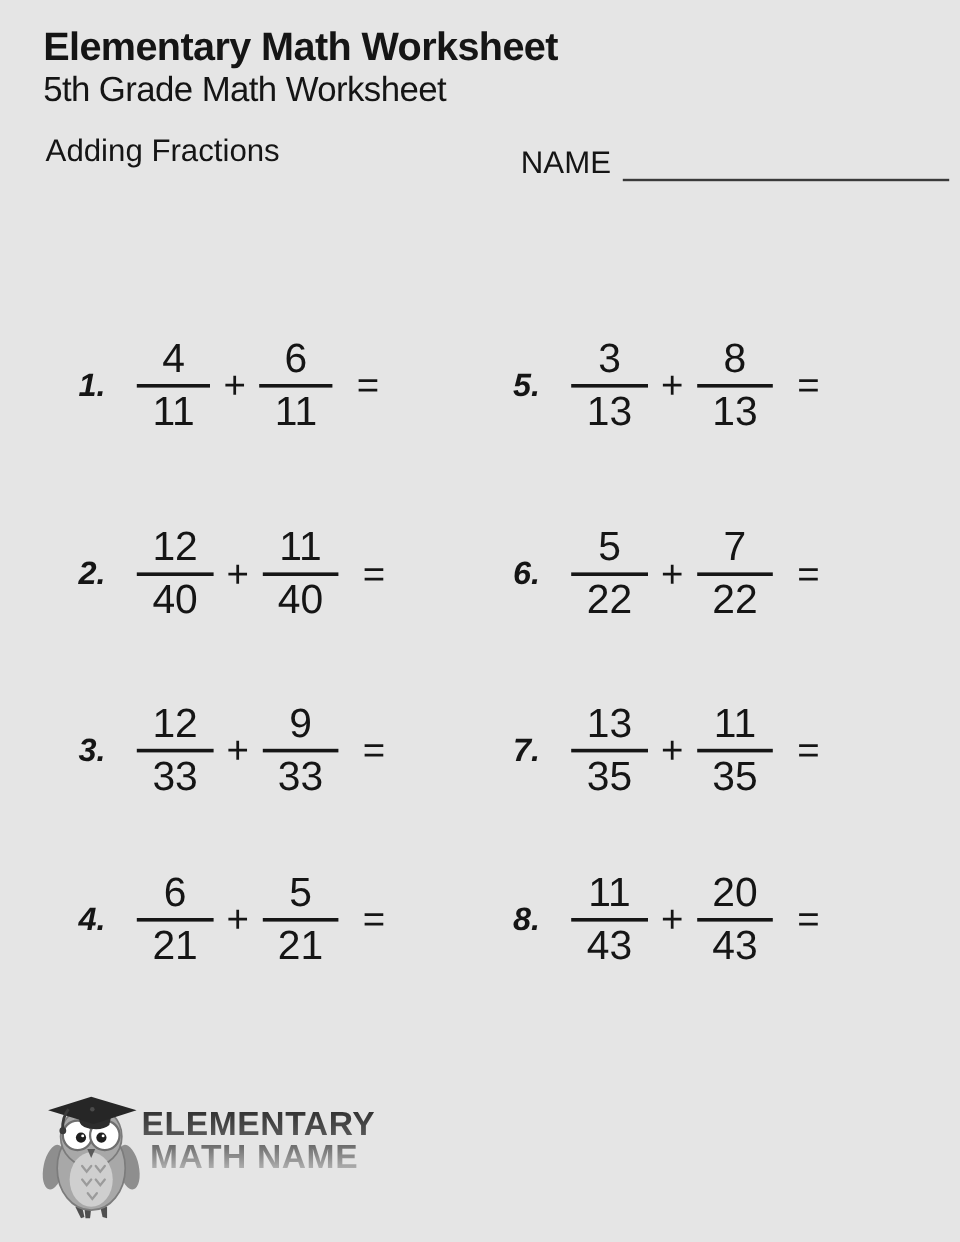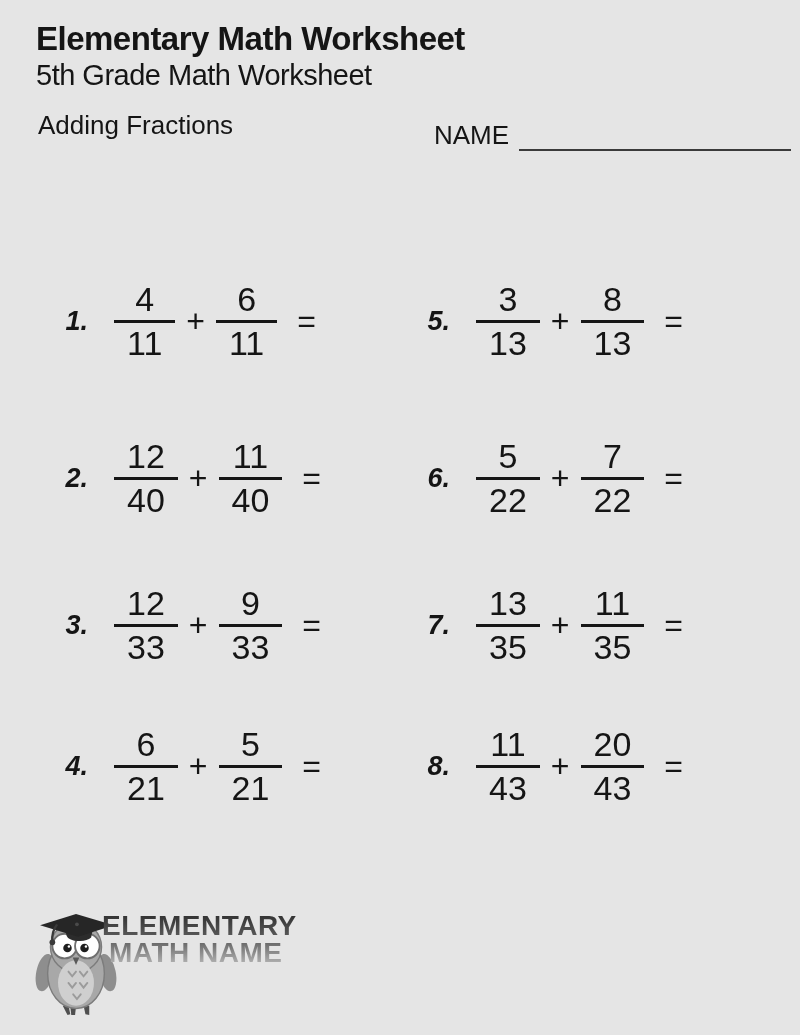--- a/index.html
+++ b/index.html
@@ -29,24 +29,24 @@
   }
   .frac{display:inline-flex;flex-direction:column;align-items:center;margin:0 6px;}
   .fnum,.fden{font-size:34px;line-height:1.08;padding:0 13px;}
   .fbar{align-self:stretch;height:3px;background:#161616;margin:2px 0;}
   .op{font-size:32px;margin:0 5px;font-weight:normal;}
   .op.eq{margin-left:14px;}
   
   .footer{position:absolute;left:0;top:905px;width:800px;height:120px;}
   .owl{position:absolute;left:28px;top:8px;}
   .logotext{
-    position:absolute;left:102px;top:7px;line-height:0.98;
+    position:absolute;left:102px;top:18px;line-height:0.98;
     font-weight:bold;letter-spacing:0.5px;
     background:linear-gradient(180deg,#2d2d2d 0%,#5f5f5f 50%,#bdbdbd 100%);
-    -webkit-background-clip:text;background-clip:text;color:transparent;
+    -webkit-background-clip:text;background-clip:text;color:transparent;padding-left:16px;
   }
   .logoline1{font-size:28px;}
   .logoline2{font-size:28px;padding-left:7px;}
   .weburl{position:absolute;left:408px;top:46px;font-size:27px;color:#141414;}
 </style>
 </head>
 <body>
 
 <div class="page">
 

